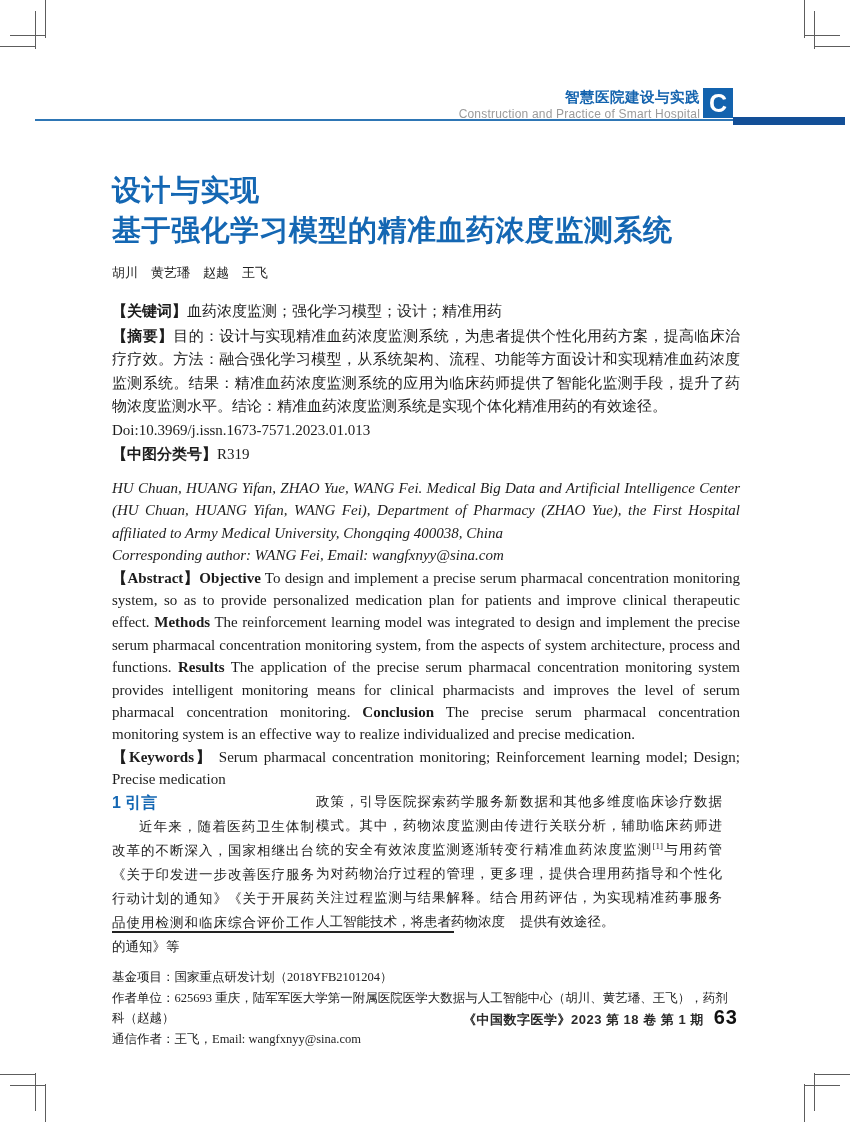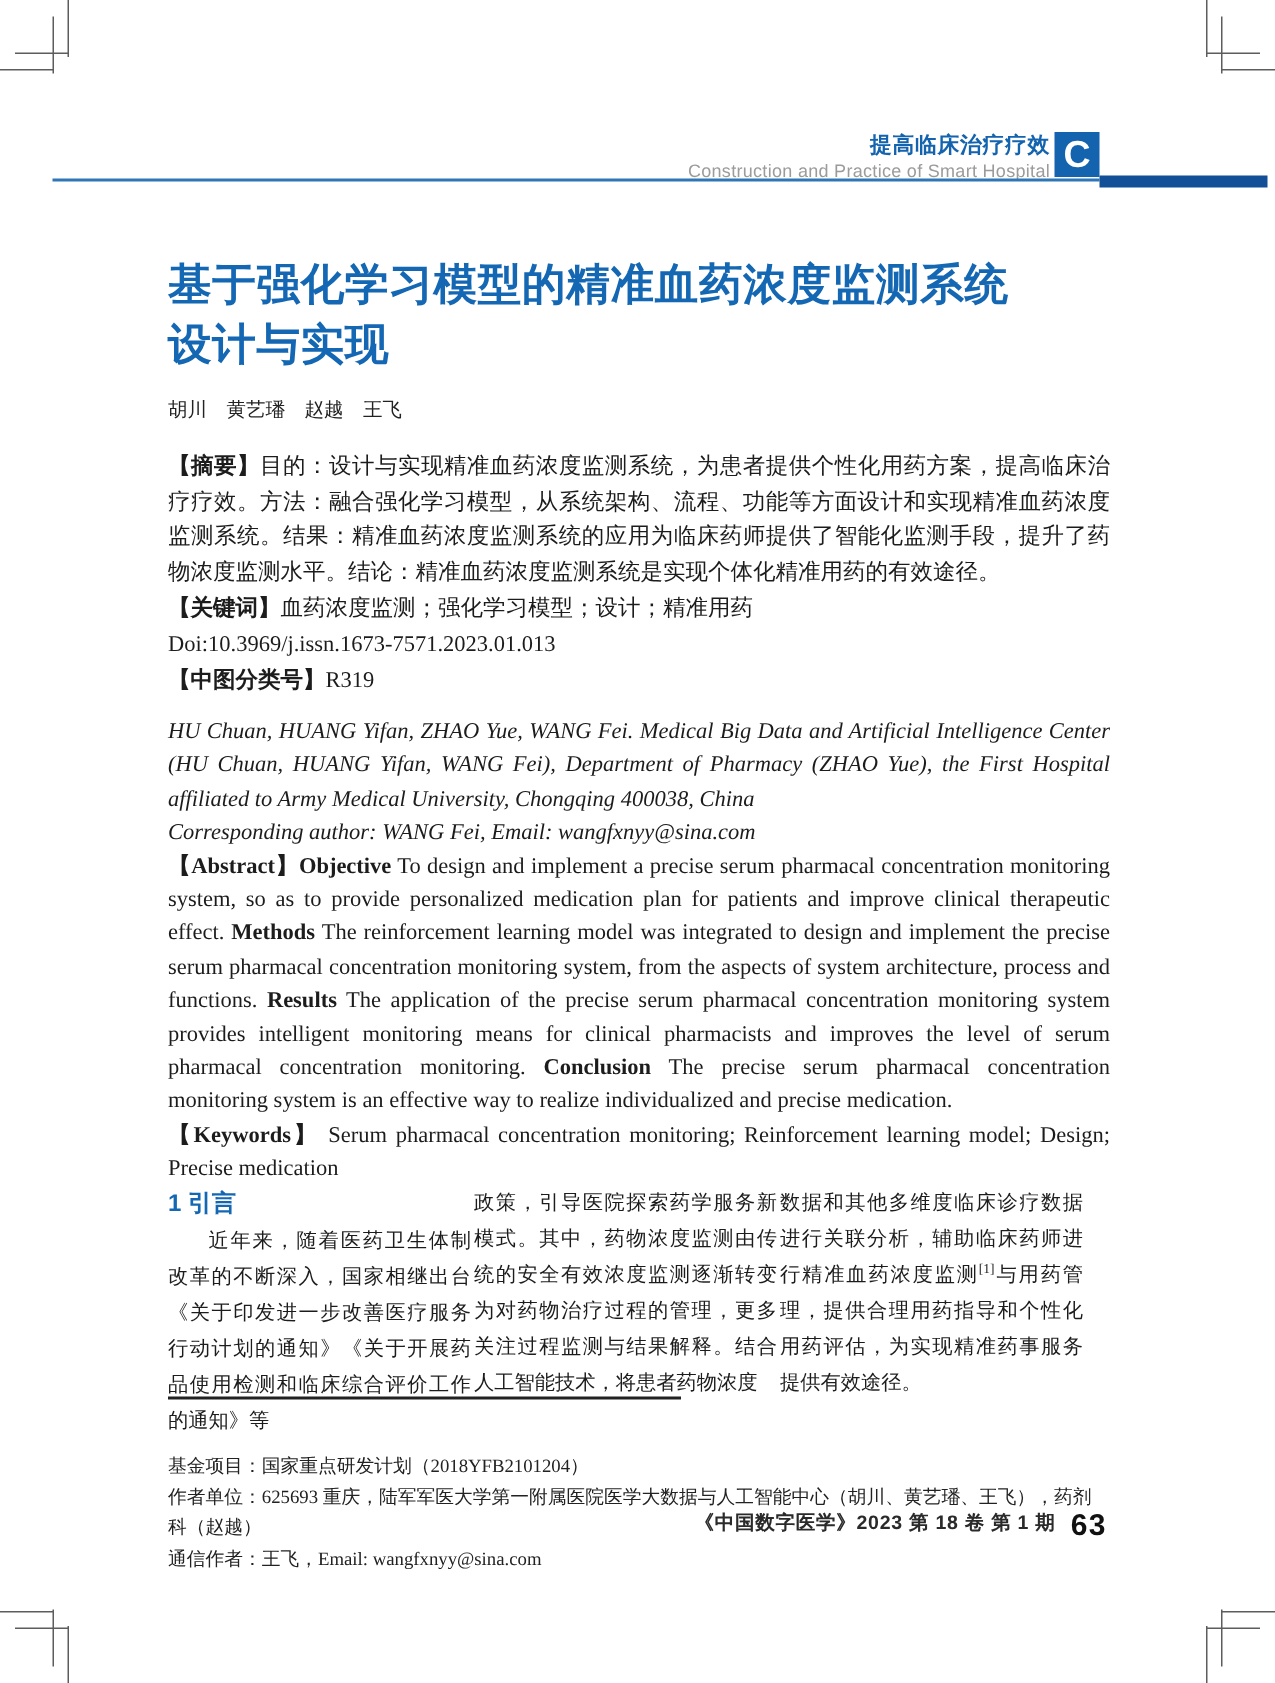--- a/index.html
+++ b/index.html
@@ -49,21 +49,21 @@
   .intro .col{width:202px;font-size:13.5px;line-height:24px;}
   .intro p{text-align:justify;}
   .intro-h{font-family:"Liberation Sans","DejaVu Sans",sans-serif;font-weight:bold;
            font-size:16px;color:var(--title-blue);line-height:25px;}
   .indent{text-indent:2em;}
   sup{font-size:9px;vertical-align:super;line-height:0;}
   
   .fn-divider{position:absolute;left:112px;top:931px;width:342px;height:1.5px;background:#222;}
   .footnotes{position:absolute;left:112px;top:940px;width:628px;font-size:12.5px;line-height:20.5px;color:#222;margin-top:27px;}
   
-  .footer{position:absolute;right:112px;top:1006px;display:flex;align-items:flex-start;gap:10px;
+  .footer{position:absolute;right:112px;top:1006px;display:flex;align-items:flex-end;gap:10px;
           font-family:"Liberation Sans","DejaVu Sans",sans-serif;}
   .footer-journal{font-size:13px;font-weight:bold;color:#2a2a2a;letter-spacing:.5px;}
   .footer-page{font-size:20px;font-weight:bold;color:#111;letter-spacing:1px;}
 </style>
 </head>
 <body>
 
 <div class="page">
 
   <div>
@@ -85,36 +85,36 @@
     <div class="cm" style="left:0;top:1074px;width:36px;height:1.4px;"></div>
   </div>
   <div>
     <div class="cm" style="left:804px;top:1084px;width:1.4px;height:38px;"></div>
     <div class="cm" style="left:804px;top:1085px;width:36px;height:1.4px;"></div>
     <div class="cm" style="left:814px;top:1073px;width:1.4px;height:38px;"></div>
     <div class="cm" style="left:814px;top:1074px;width:36px;height:1.4px;"></div>
   </div>
 
   <div class="hdr-text">
-    <div class="hdr-cn">提高临床治疗疗效</div>
+    <div class="hdr-cn">智慧医院建设与实践</div>
     <div class="hdr-en">Construction and Practice of Smart Hospital</div>
   </div>
   <div class="logo-c">C</div>
   <div class="hdr-line"></div>
   <div class="hdr-bar"></div>
 
   <div class="title">
+    <div>设计与实现</div>
     <div>基于强化学习模型的精准血药浓度监测系统</div>
-    <div>设计与实现</div>
   </div>
   <div class="authors">胡川　黄艺璠　赵越　王飞</div>
 
   <div class="cn-block">
+    <p><b class="cn-label">【关键词】</b><span>血药浓度监测；强化学习模型；设计；精准用药</span></p>
     <p><b class="cn-label">【摘要】</b><span>目的：设计与实现精准血药浓度监测系统，为患者提供个性化用药方案，提高临床治疗疗效。方法：融合强化学习模型，从系统架构、流程、功能等方面设计和实现精准血药浓度监测系统。结果：精准血药浓度监测系统的应用为临床药师提供了智能化监测手段，提升了药物浓度监测水平。结论：精准血药浓度监测系统是实现个体化精准用药的有效途径。</span></p>
-    <p><b class="cn-label">【关键词】</b><span>血药浓度监测；强化学习模型；设计；精准用药</span></p>
     <p>Doi:10.3969/j.issn.1673-7571.2023.01.013</p>
     <p><b class="cn-label">【中图分类号】</b><span>R319</span></p>
   </div>
 
   <div class="en-block">
     <p class="en-affil">HU Chuan, HUANG Yifan, ZHAO Yue, WANG Fei. Medical Big Data and Artificial Intelligence Center (HU Chuan, HUANG Yifan, WANG Fei), Department of Pharmacy (ZHAO Yue), the First Hospital affiliated to Army Medical University, Chongqing 400038, China</p>
     <p class="en-affil">Corresponding author: WANG Fei, Email: wangfxnyy@sina.com</p>
     <p class="en-abs"><b>【Abstract】</b><span><b>Objective</b> To design and implement a precise serum pharmacal concentration monitoring system, so as to provide personalized medication plan for patients and improve clinical therapeutic effect. <b>Methods</b> The reinforcement learning model was integrated to design and implement the precise serum pharmacal concentration monitoring system, from the aspects of system architecture, process and functions. <b>Results</b> The application of the precise serum pharmacal concentration monitoring system provides intelligent monitoring means for clinical pharmacists and improves the level of serum pharmacal concentration monitoring. <b>Conclusion</b> The precise serum pharmacal concentration monitoring system is an effective way to realize individualized and precise medication.</span></p>
     <p class="en-abs en-kw"><b>【Keywords】</b><span> Serum pharmacal concentration monitoring; Reinforcement learning model; Design; Precise medication</span></p>
   </div>

